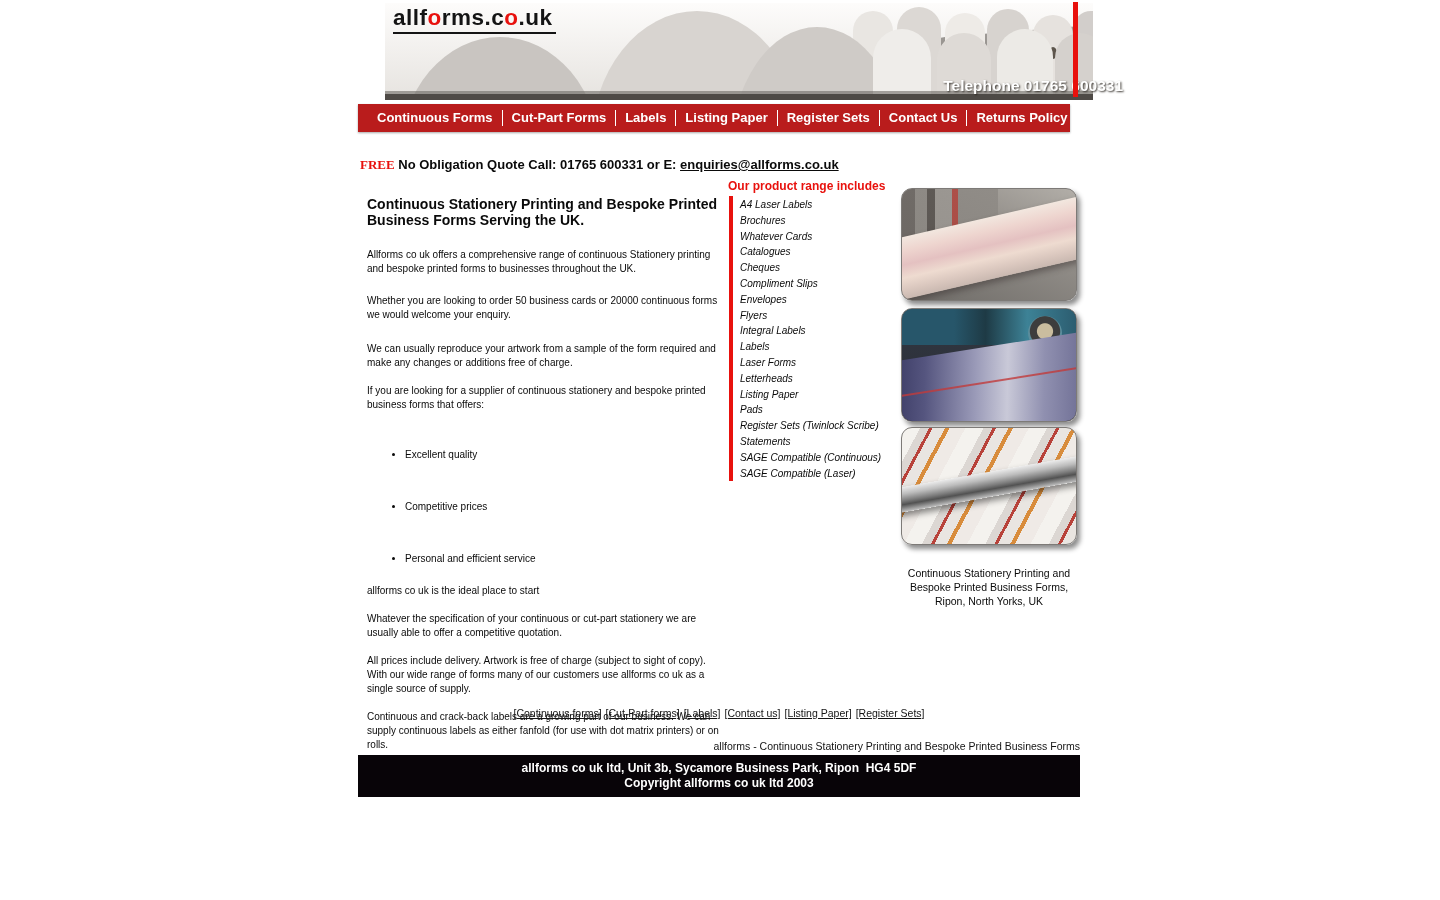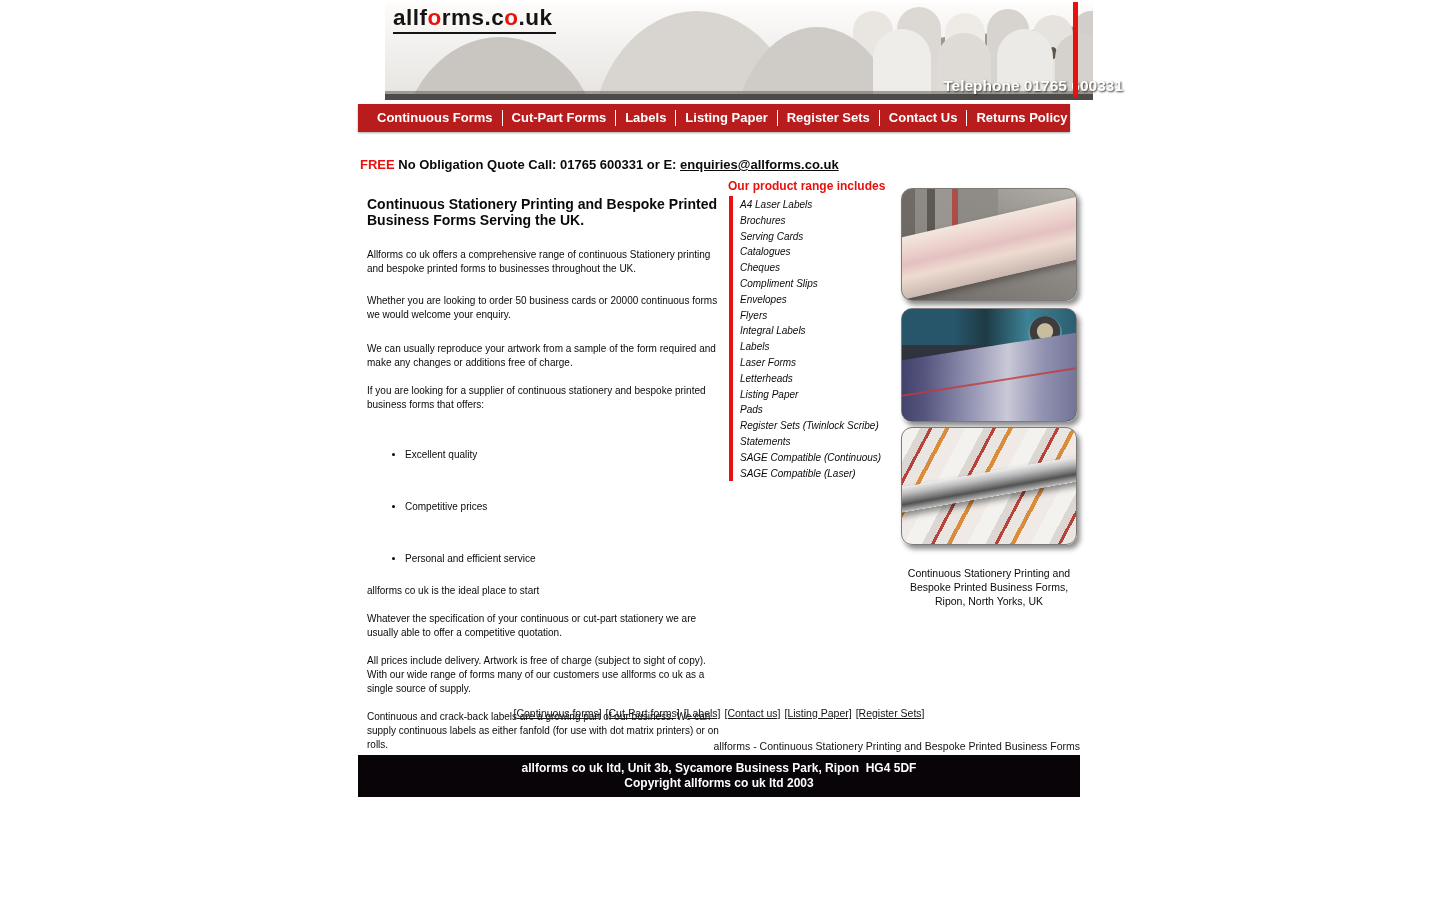--- a/index.html
+++ b/index.html
@@ -21,21 +21,21 @@
   
   .nav { position:absolute; left:358px; top:104px; width:712px; height:28px;
          background:#b91c1c; list-style:none; display:flex; align-items:center;
          padding-left:10px; box-shadow:0 1px 2px rgba(0,0,0,0.35); }
   .nav li { color:#fff; font-weight:bold; font-size:13px; padding:0 9px; cursor:pointer;
             line-height:16px; white-space:nowrap; }
   .nav li + li { border-left:1px solid #ffffff; }
 
   
   .quote-line { position:absolute; left:360px; top:157px; font-size:13px; font-weight:bold; color:#0a0a0a; }
-  .quote-line .free { color:#e8110d; }
+  .quote-line .free { color:#e8110d;font-family:Liberation Serif, serif; }
   .quote-line a { color:#0a0a0a; text-decoration:underline; cursor:pointer; }
 
   
   .left-col { position:absolute; left:367px; top:196px; width:352px; font-size:10px;
               line-height:14px; color:#0a0a0a; }
   .left-col h1 { font-size:14px; line-height:16px; color:#0a0a0a; margin:0 0 20px; }
   .left-col .p1 { margin:0 0 18px; }
   .left-col .p2 { margin:0 0 20px; }
   .left-col .p3 { margin:0 0 14px; }
   .left-col .p4 { margin:0 0 21px; }
@@ -159,21 +159,21 @@
     <p class="p6">Whatever the specification of your continuous or cut-part stationery we are usually able to offer a competitive quotation.</p>
     <p class="p7">All prices include delivery. Artwork is free of charge (subject to sight of copy). With our wide range of forms many of our customers use allforms co uk as a single source of supply.</p>
     <p class="p8">Continuous and crack-back labels are a growing part of our business. We can supply continuous labels as either fanfold (for use with dot matrix printers) or on rolls.</p>
   </div>
 
   <div class="range-head">Our product range includes</div>
   <div class="range-bar"></div>
   <ul class="range-list">
       <li class="range-item">A4 Laser Labels</li>
       <li class="range-item">Brochures</li>
-      <li class="range-item">Serving Cards</li>
+      <li class="range-item">Whatever Cards</li>
       <li class="range-item">Catalogues</li>
       <li class="range-item">Cheques</li>
       <li class="range-item">Compliment Slips</li>
       <li class="range-item">Envelopes</li>
       <li class="range-item">Flyers</li>
       <li class="range-item">Integral Labels</li>
       <li class="range-item">Labels</li>
       <li class="range-item">Laser Forms</li>
       <li class="range-item">Letterheads</li>
       <li class="range-item">Listing Paper</li>

